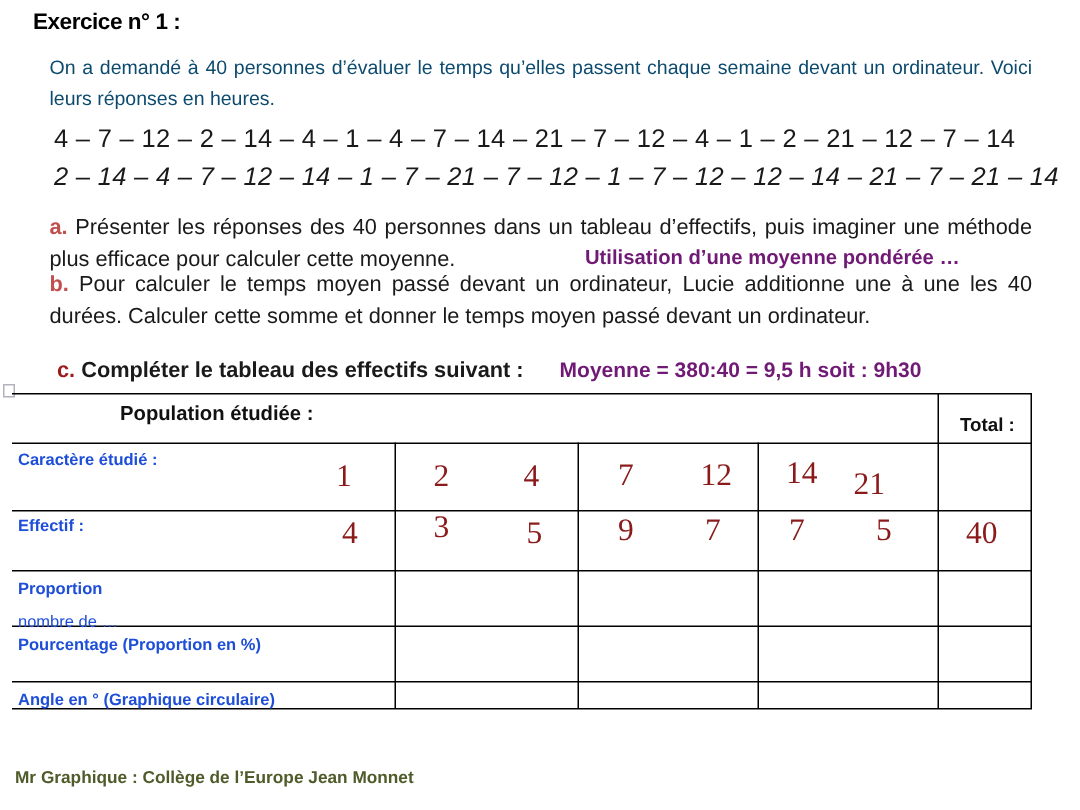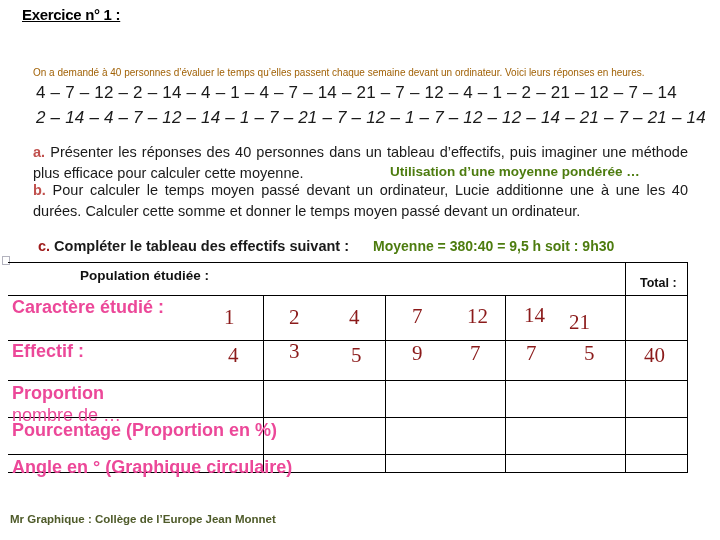--- a/index.html
+++ b/index.html
@@ -17,36 +17,34 @@
   }
 
   
   #exercise-title {
     position: absolute;
     left: 22px;
     top: 6px;
     font-size: 15px;
     font-weight: bold;
     color: #000000;
-    text-decoration: underline;
     letter-spacing: -0.3px;
     white-space: nowrap;
   }
 
   
   #statement {
     position: absolute;
     left: 33px;
     top: 34px;
     width: 655px;
-    font-size: 10px;
+    font-size: 13px;
     line-height: 21px;
-    color: #a16207;
+    color: #0c4a6e;
     text-align: justify;
-    margin-top: 28px;
   }
 
   .data-row {
     position: absolute;
     left: 36px;
     width: 650px;
     font-size: 17px;
     color: #1a1a1a;
     white-space: nowrap;
     letter-spacing: 0.2px;
@@ -71,21 +69,21 @@
   #question-b { left: 33px; top: 180px; }
   #question-c {
     left: 38px; top: 236px;
     font-weight: bold;
     text-align: left;
     white-space: nowrap;
   }
   #question-c .q-marker { color: #9E1B1B; }
 
   .annot {
-    color: #4d7c0f;
+    color: #701a75;
     font-weight: bold;
     white-space: nowrap;
   }
   #annot-a {
     position: absolute;
     left: 390px;
     top: 164px;
     font-size: 13.5px;
   }
   #annot-c {
@@ -120,23 +118,23 @@
     height: 0;
     border-top: 1.6px solid #000000;
   }
   #effectifs-table .vline {
     position: absolute;
     width: 0;
     border-left: 1.4px solid #000000;
   }
   .row-label {
     position: absolute;
-    font-size: 18px;
-    font-weight: bold;
-    color: #ec4899;
+    font-size: 11px;
+    font-weight: bold;
+    color: #1d4ed8;
     line-height: 15px;
     white-space: nowrap;
   }
   #label-population {
     position: absolute;
     left: 72px;
     top: 6px;
     font-size: 13.5px;
     font-weight: bold;
     white-space: nowrap;

